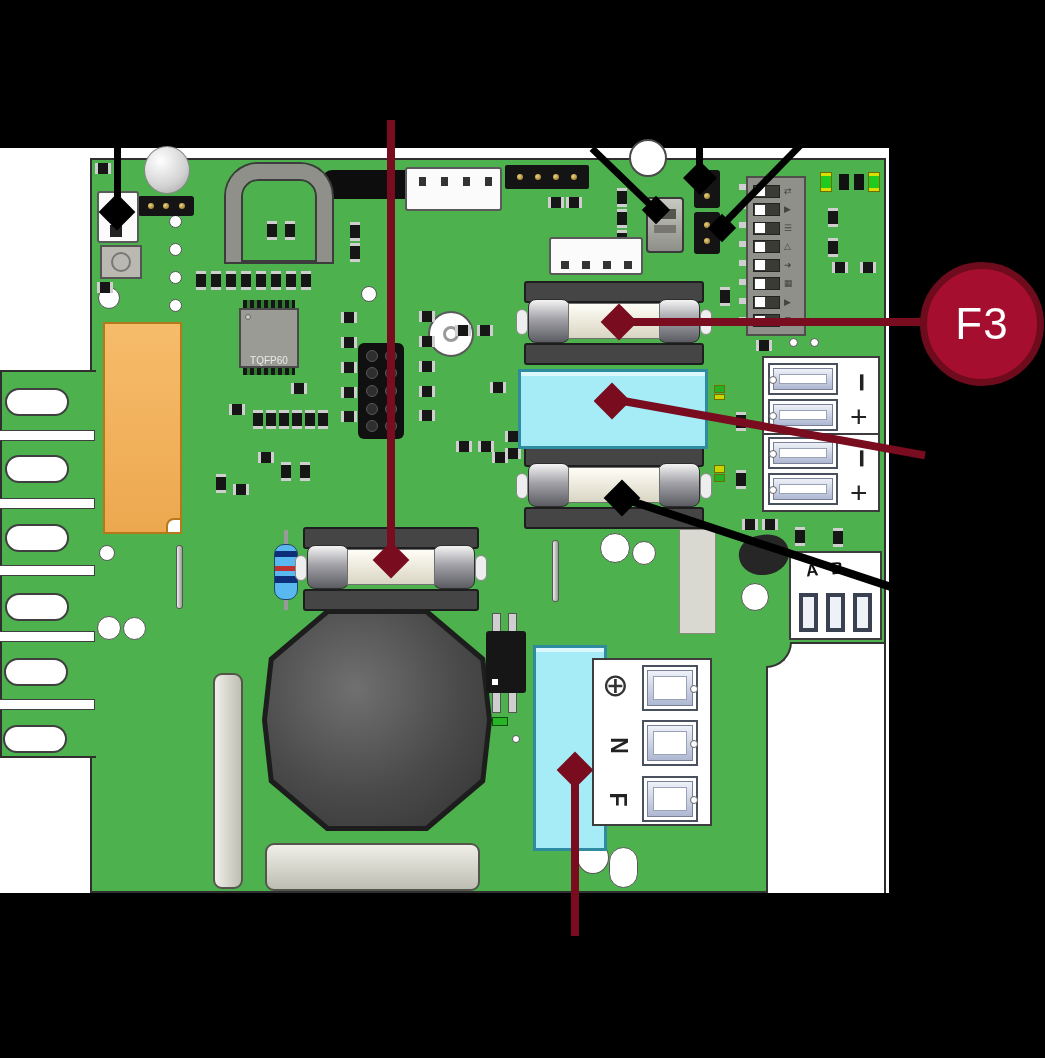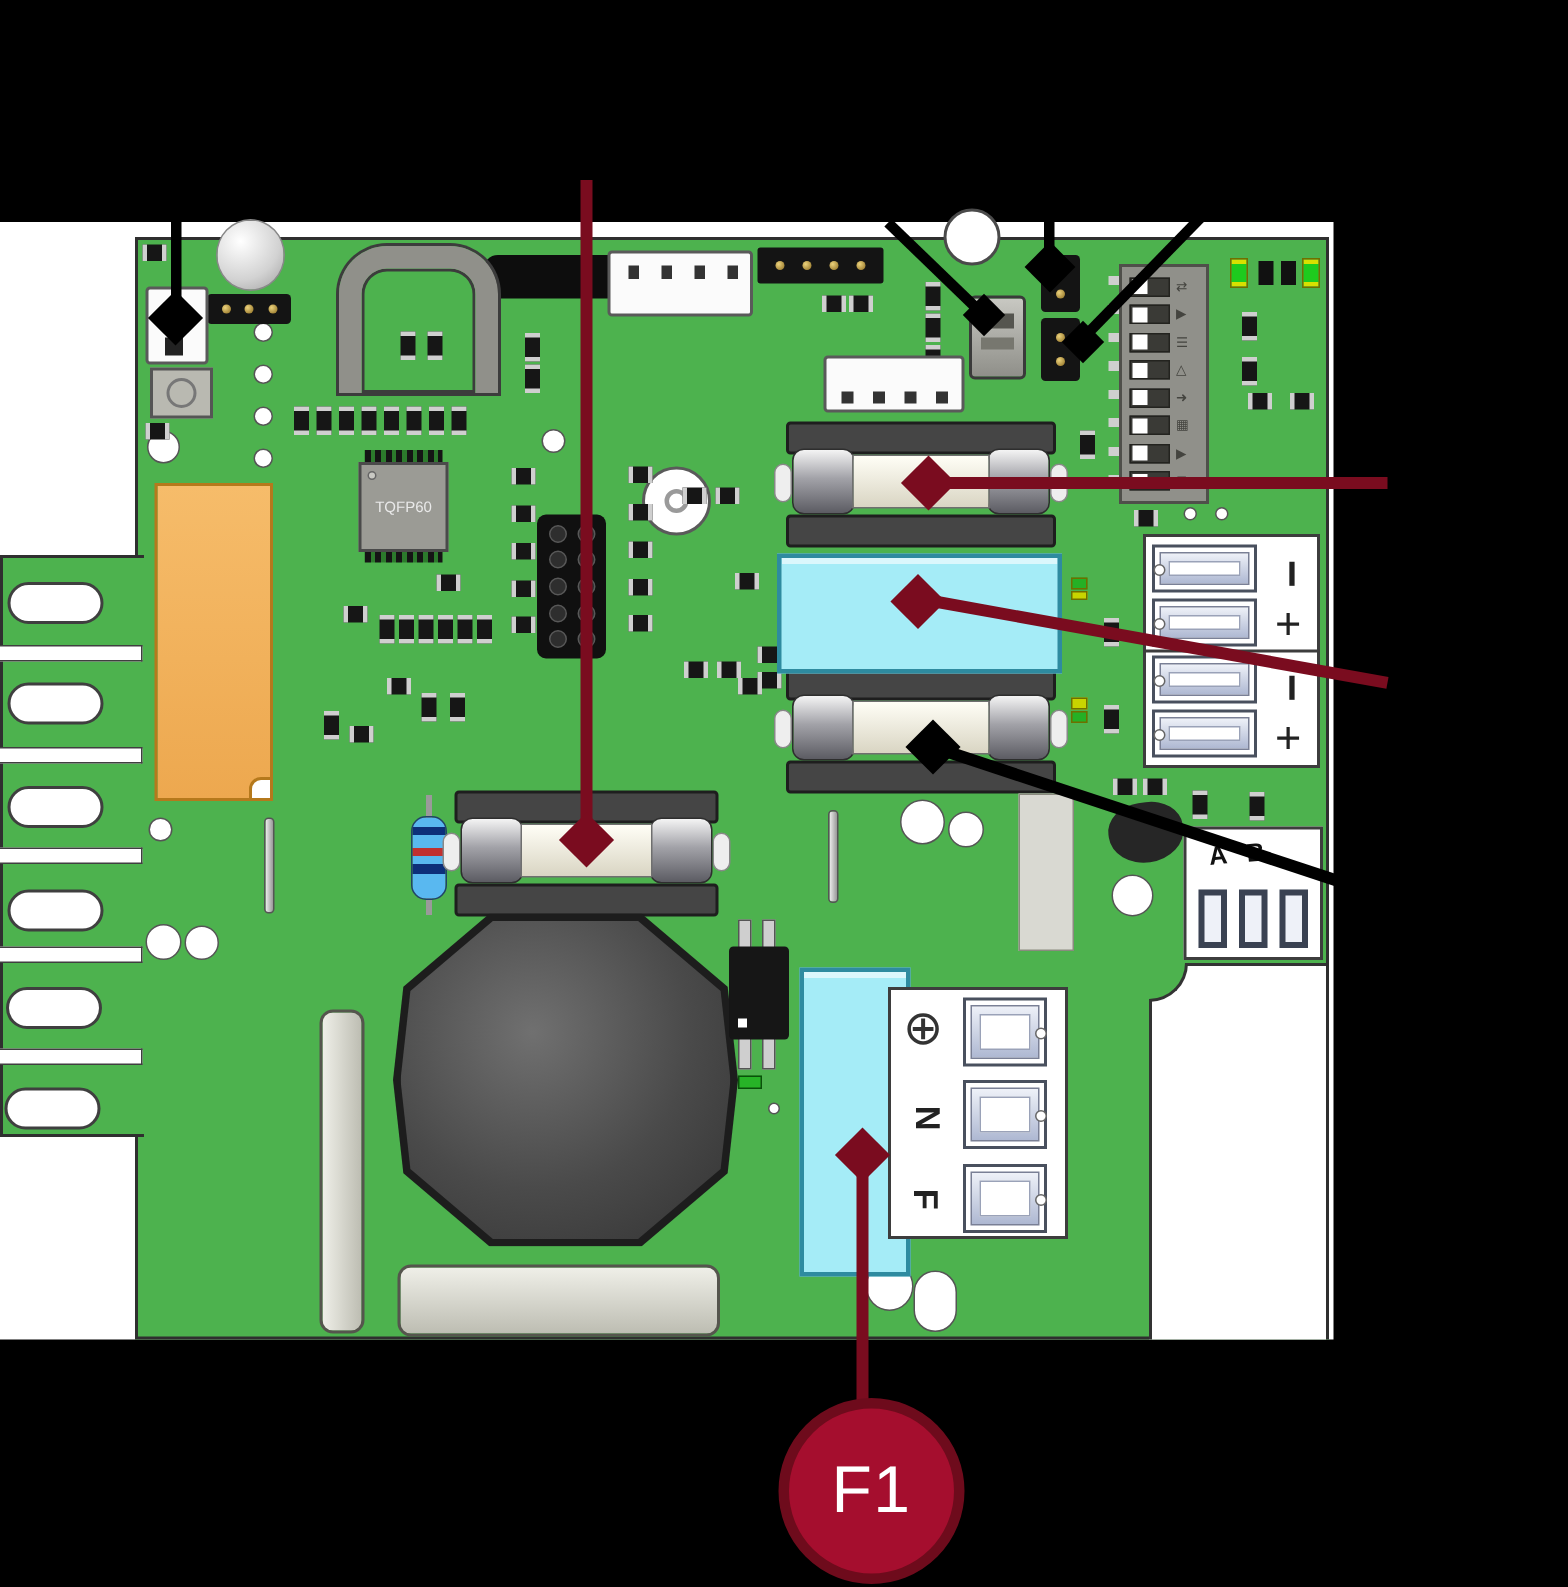--- a/index.html
+++ b/index.html
@@ -209,21 +209,21 @@
         <span class="dip-sym">≣</span>
       </div>
   </div>
   <div class="abs led-g" style="left:820px;top:172px;"></div>
   <div class="abs led-k" style="left:839px;top:174px;"></div>
   <div class="abs led-k" style="left:854px;top:174px;"></div>
   <div class="abs led-g" style="left:868px;top:172px;"></div>
 
   <div class="abs" style="left:243px;top:300px;width:52px;height:9px;background:repeating-linear-gradient(90deg,#151515 0 4px,#2c7a2c 4px 7px);z-index:8;"></div>
   <div class="abs" style="left:243px;top:366px;width:52px;height:9px;background:repeating-linear-gradient(90deg,#151515 0 4px,#2c7a2c 4px 7px);z-index:8;"></div>
-  <div class="abs" style="left:239px;top:308px;width:60px;height:60px;background:#9b9b95;border:2px solid #4a4a4a;z-index:9;display:flex;align-items:center;justify-content:center;">
+  <div class="abs" style="left:239px;top:308px;width:60px;height:60px;background:#9b9b95;border:2px solid #4a4a4a;z-index:9;display:flex;align-items:flex-end;justify-content:center;">
     <span class="chiptxt">TQFP60</span>
     <div class="abs" style="left:4px;top:4px;width:6px;height:6px;border:1px solid #666;border-radius:50%;background:#c9c9c3;"></div>
   </div>
   <div class="abs" style="left:358px;top:343px;width:46px;height:96px;background:#101010;border-radius:6px;z-index:9;display:grid;grid-template-columns:1fr 1fr;place-items:center;padding:4px;">
     <i style="width:12px;height:12px;border-radius:50%;background:#2e2e2e;border:1px solid #585858;"></i>
       <i style="width:12px;height:12px;border-radius:50%;background:#2e2e2e;border:1px solid #585858;"></i>
     <i style="width:12px;height:12px;border-radius:50%;background:#2e2e2e;border:1px solid #585858;"></i>
       <i style="width:12px;height:12px;border-radius:50%;background:#2e2e2e;border:1px solid #585858;"></i>
     <i style="width:12px;height:12px;border-radius:50%;background:#2e2e2e;border:1px solid #585858;"></i>
       <i style="width:12px;height:12px;border-radius:50%;background:#2e2e2e;border:1px solid #585858;"></i>
@@ -452,17 +452,17 @@
 
   <div class="abs leader blk-line" style="left:114px;top:148px;width:7px;height:60px;"></div>
   <div class="abs diamond blk-line" style="left:104px;top:199px;width:26px;height:26px;"></div>
   <div class="abs leader blk-line" style="left:592px;top:145px;width:92px;height:7px;transform:rotate(44deg);"></div>
   <div class="abs diamond blk-line" style="left:646px;top:200px;width:20px;height:20px;"></div>
   <div class="abs leader blk-line" style="left:696px;top:148px;width:7px;height:28px;"></div>
   <div class="abs diamond blk-line" style="left:688px;top:166px;width:24px;height:24px;"></div>
   <div class="abs leader blk-line" style="left:722px;top:222px;width:112px;height:7px;transform:rotate(-45.7deg);"></div>
   <div class="abs diamond blk-line" style="left:712px;top:218px;width:20px;height:20px;"></div>
 
-  <div class="abs callout" style="left:519px;top:932px;">
-      <span>F1</span>
+  <div class="abs callout" style="left:920px;top:262px;">
+      <span>F3</span>
     </div>
 
 </div>
 
 </body></html>

